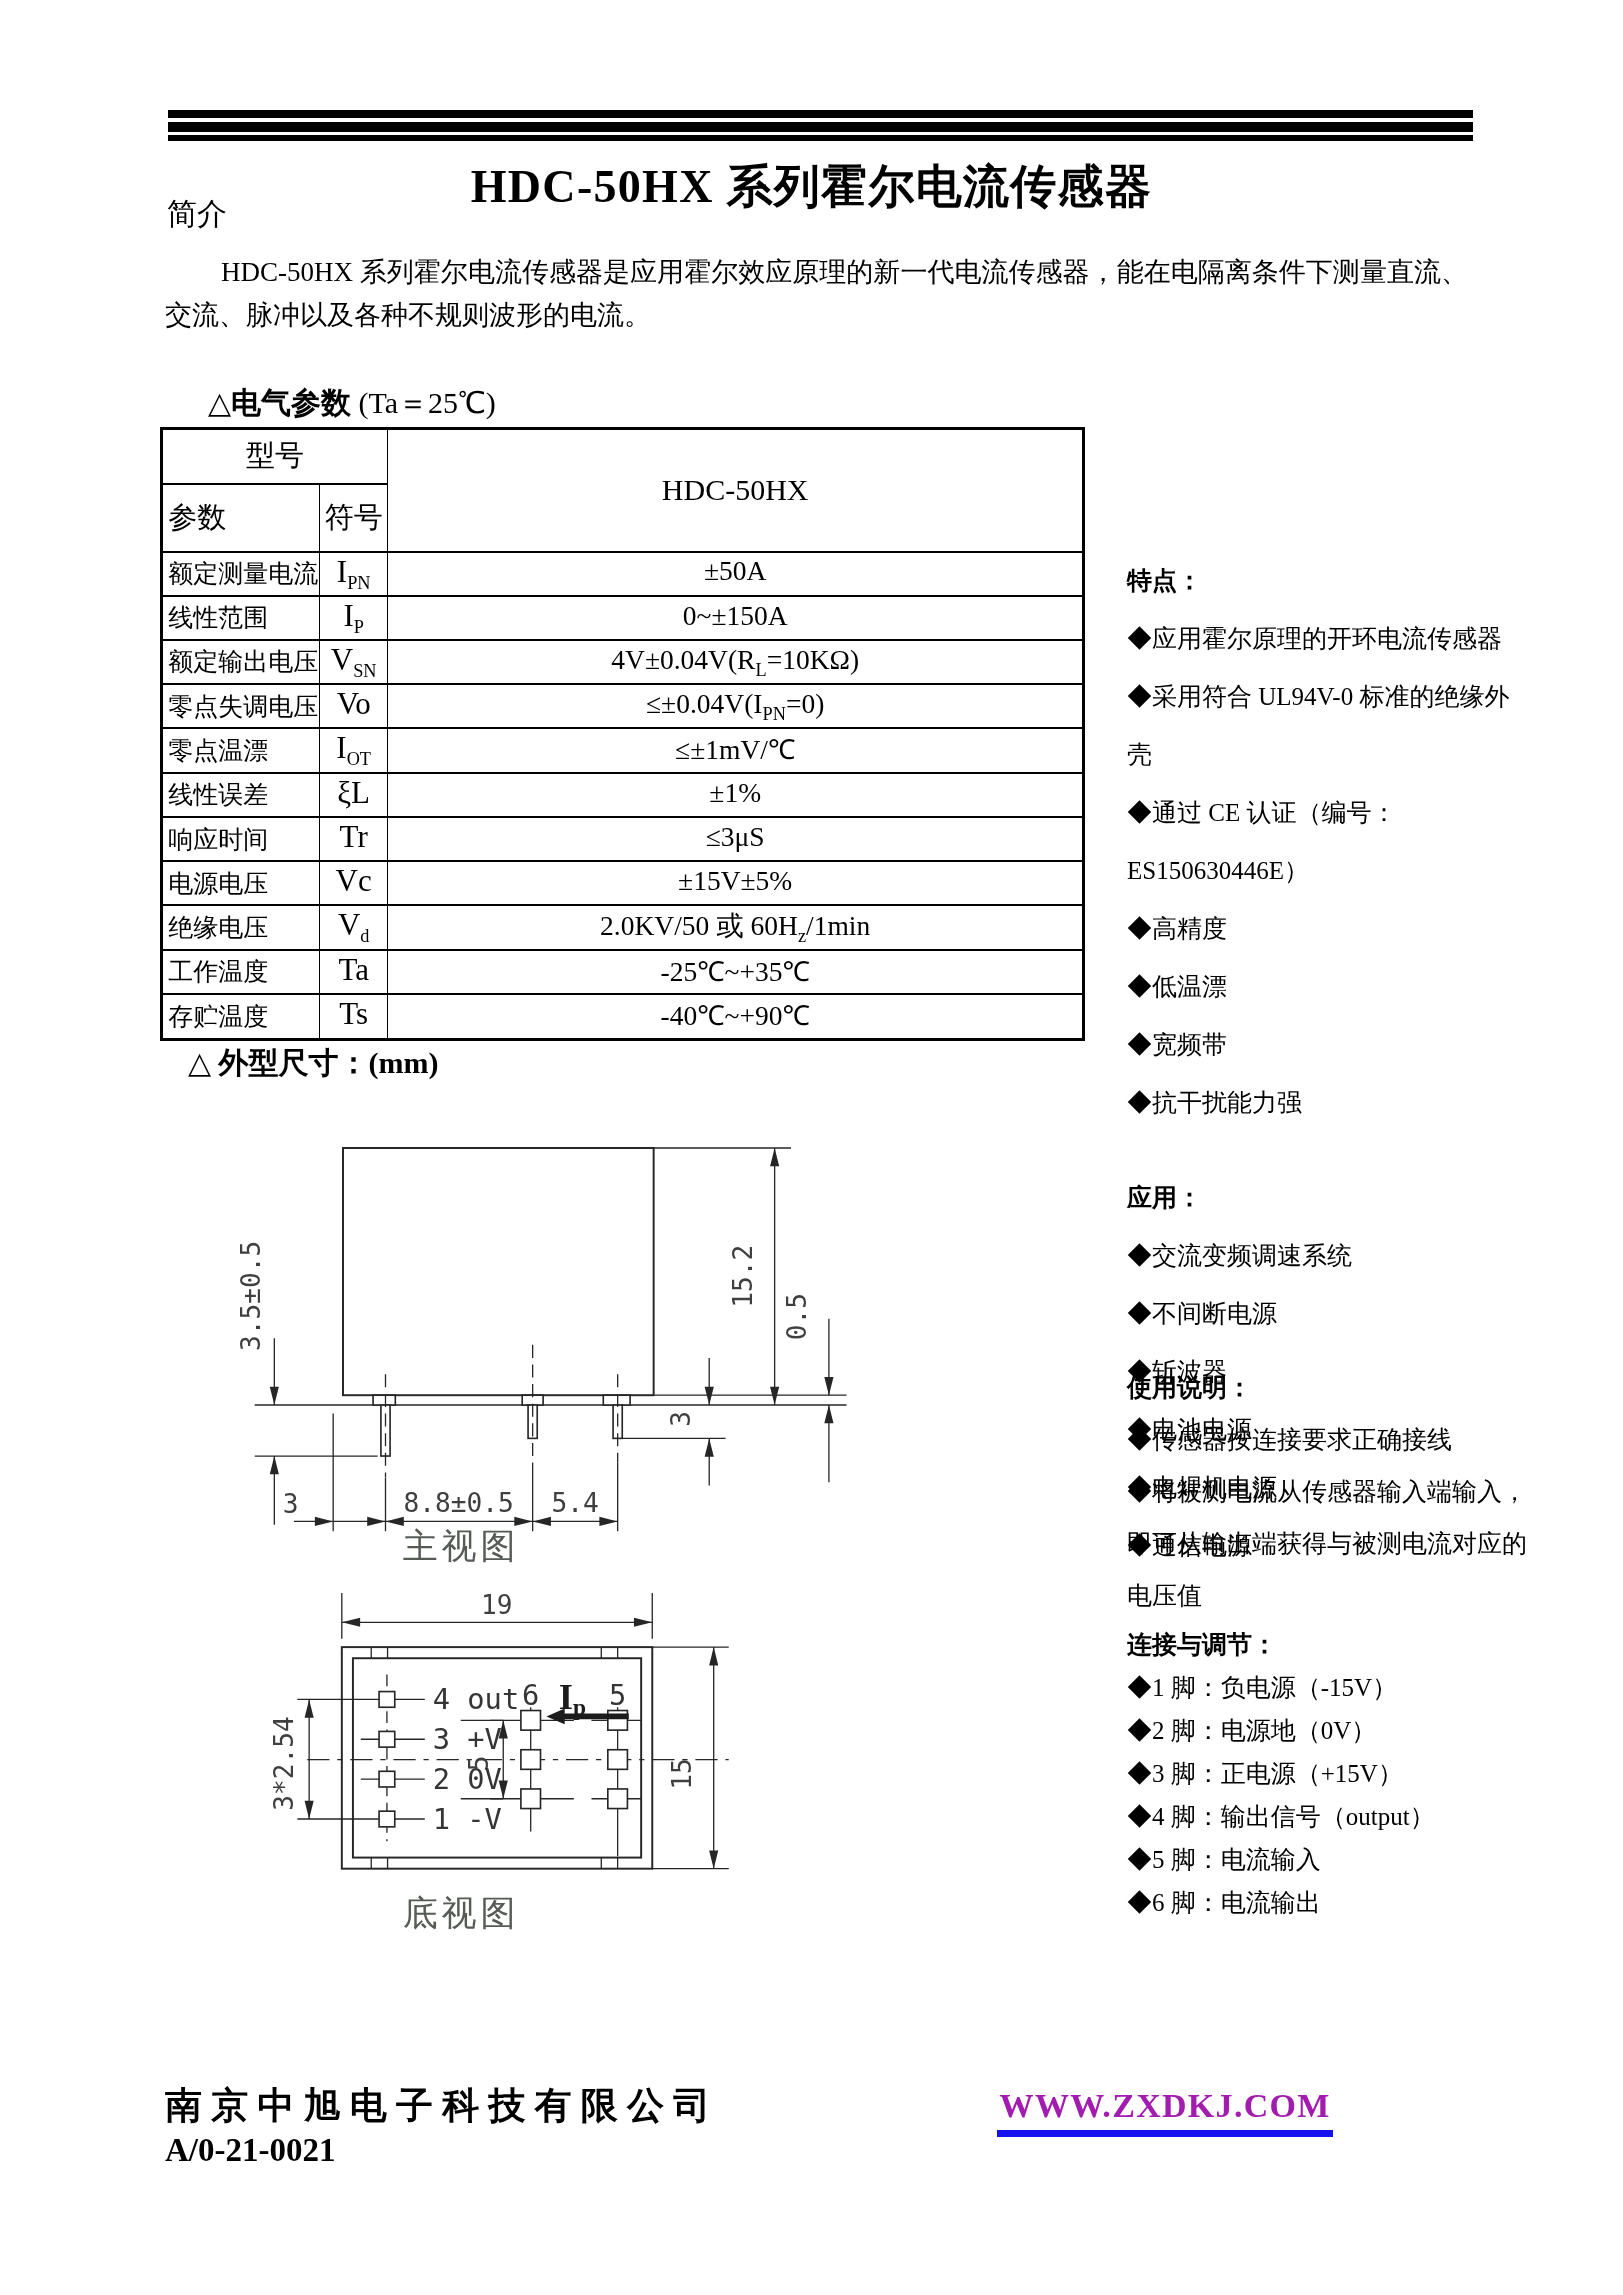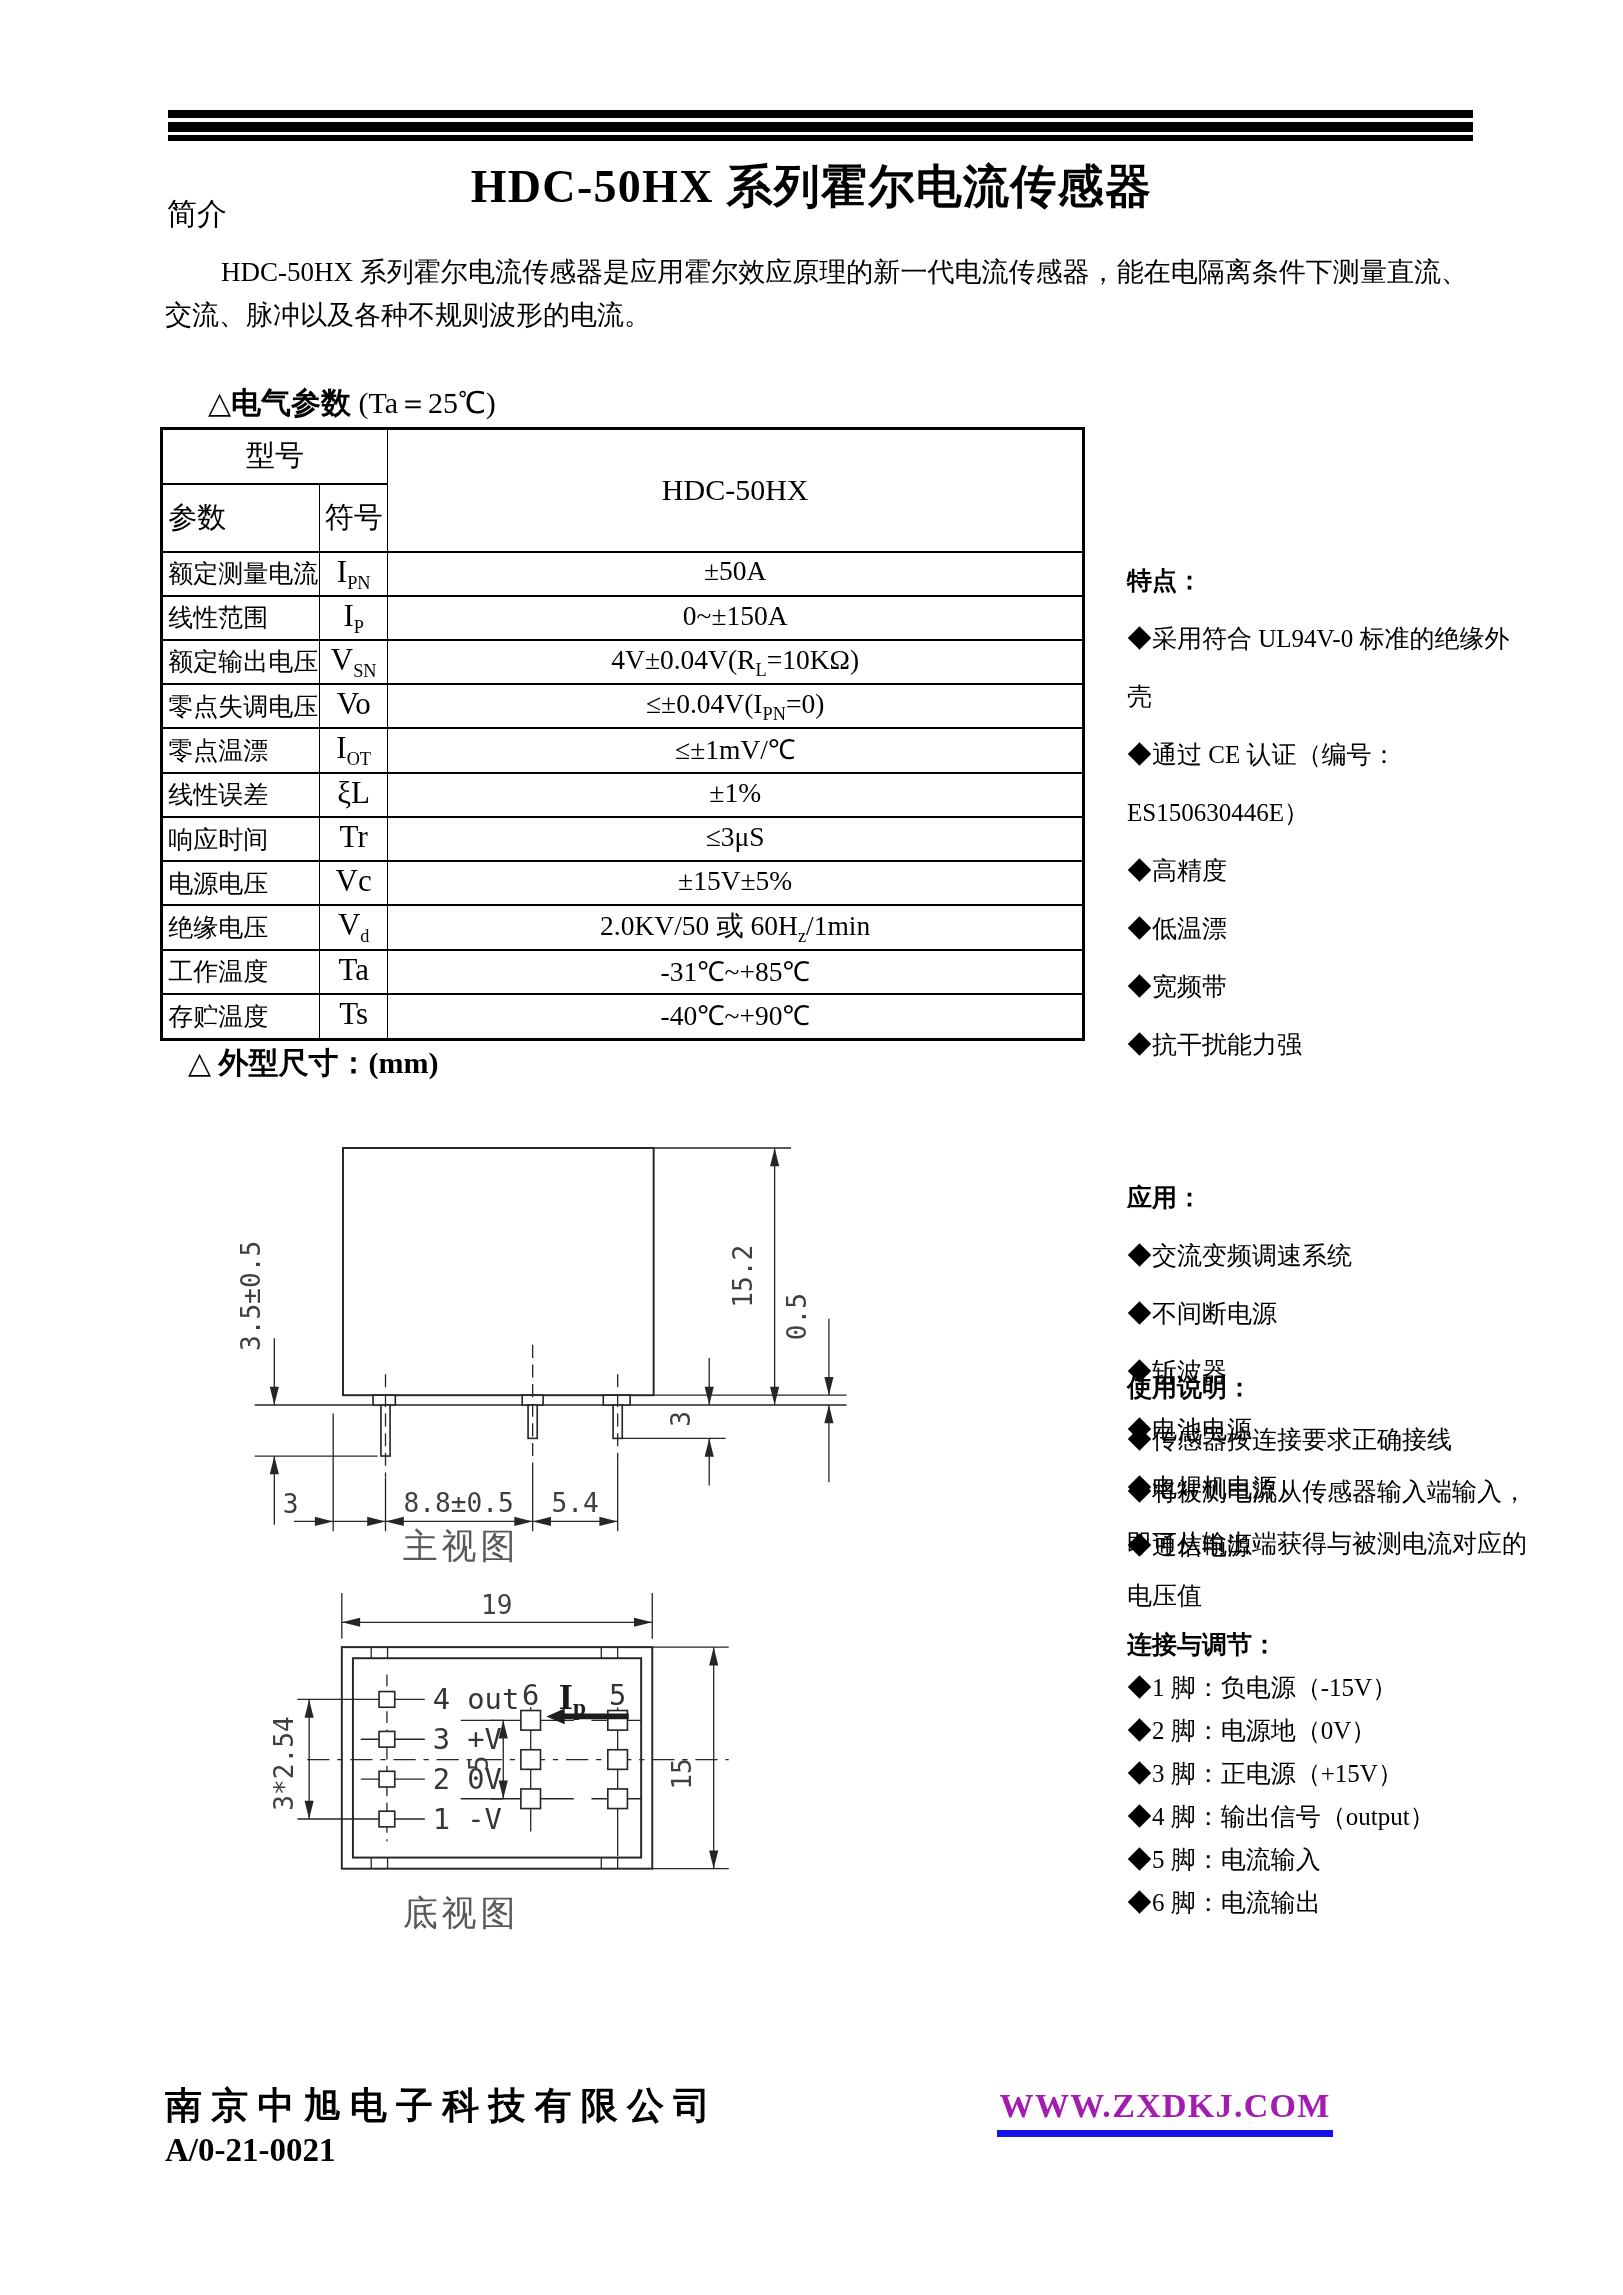--- a/index.html
+++ b/index.html
@@ -121,32 +121,33 @@
           <td class="td-val"><span>±15V±5%</span><sub></sub><span></span></td>
         </tr>
     <tr class="r-d">
           <td class="td-param">绝缘电压</td>
           <td class="td-sym"><span>V</span><sub>d</sub></td>
           <td class="td-val"><span>2.0KV/50 或 60H</span><sub>z</sub><span>/1min</span></td>
         </tr>
     <tr class="r-d">
           <td class="td-param">工作温度</td>
           <td class="td-sym"><span>Ta</span><sub></sub></td>
-          <td class="td-val"><span>-31℃~+85℃</span><sub></sub><span></span></td>
+          <td class="td-val"><span>-25℃~+35℃</span><sub></sub><span></span></td>
         </tr>
     <tr class="r-d">
           <td class="td-param">存贮温度</td>
           <td class="td-sym"><span>Ts</span><sub></sub></td>
           <td class="td-val"><span>-40℃~+90℃</span><sub></sub><span></span></td>
         </tr>
   </tbody>
     </table>
 
   <div class="rcol" id="features">
     <div class="hd">特点：</div>
+    <div>◆应用霍尔原理的开环电流传感器</div>
     <div>◆采用符合 UL94V-0 标准的绝缘外壳</div>
     <div>◆通过 CE 认证（编号：ES150630446E）</div>
     <div>◆高精度</div>
     <div>◆低温漂</div>
     <div>◆宽频带</div>
     <div>◆抗干扰能力强</div>
   </div>
 
   <div class="rcol" id="applications">
     <div class="hd">应用：</div>

